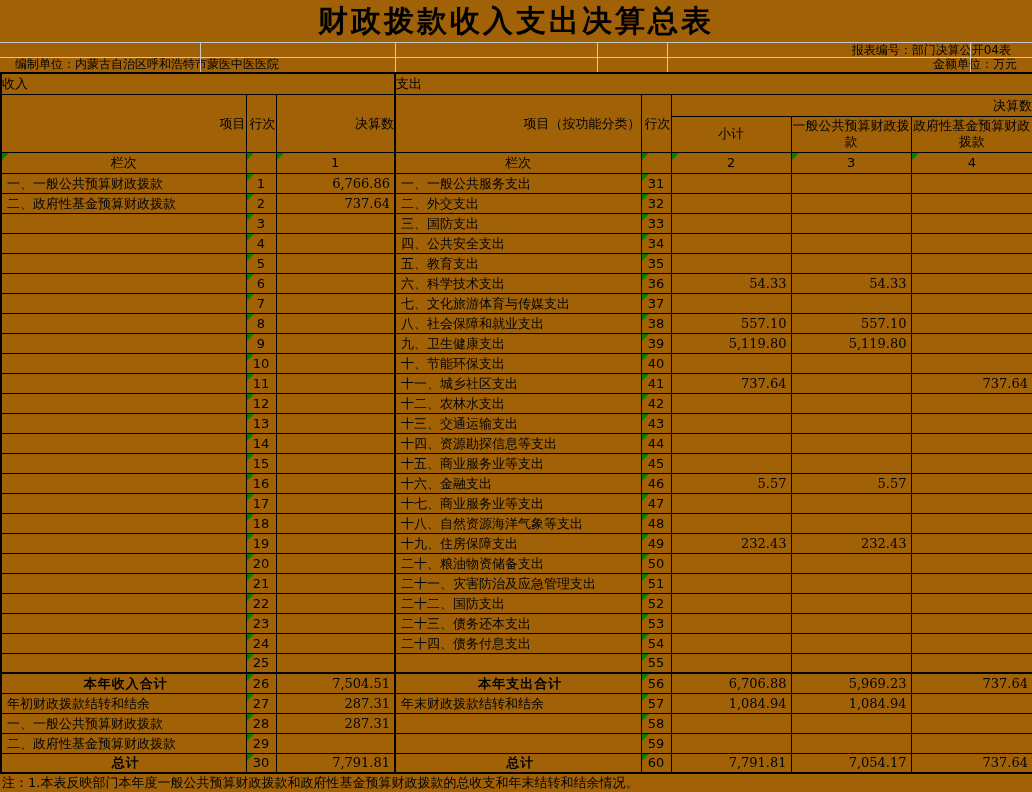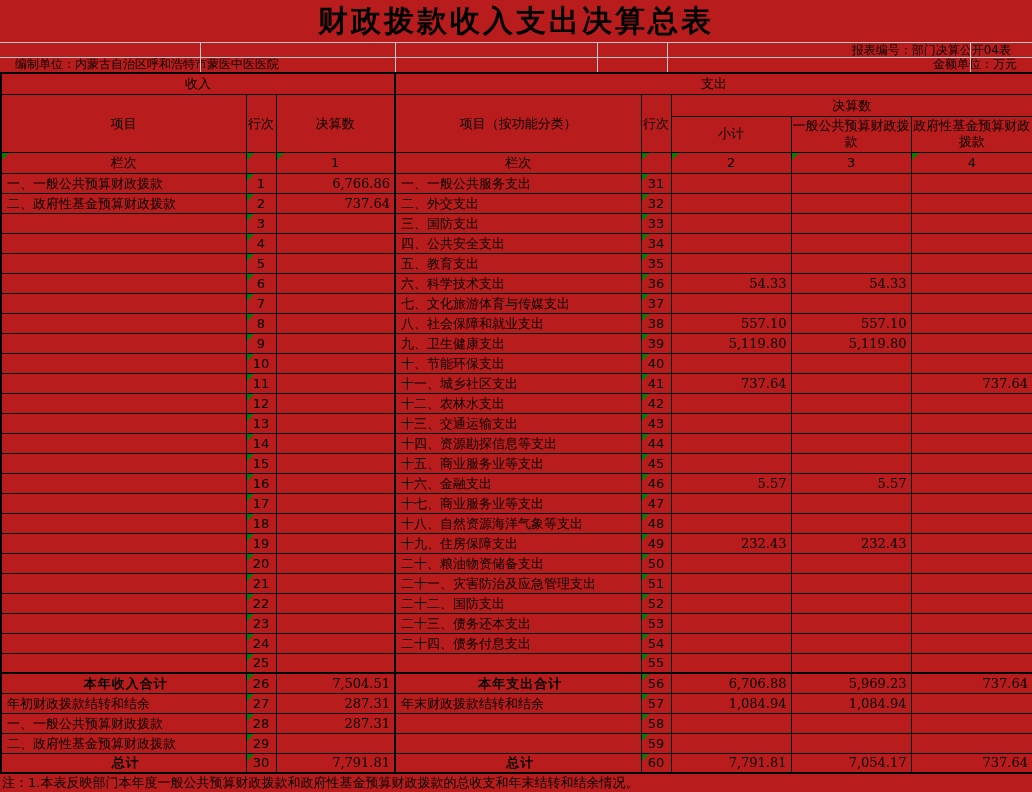--- a/index.html
+++ b/index.html
@@ -1,34 +1,34 @@
 <!DOCTYPE html>
 <html><head>
 <meta charset="utf-8">
 <style>
   * { box-sizing: border-box; margin: 0; padding: 0; }
   html, body { background: #fff; }
   body { font-family: "DejaVu Sans", sans-serif; color: #000; }
-  .page { width: 1032px; height: 792px; background: #b91c1c; overflow: hidden; position: relative; }
+  .page { width: 1032px; height: 792px; background: #a16207; overflow: hidden; position: relative; }
 
   
   .title-row { height: 43px; border-bottom: 1px solid #c6c6c6; text-align: center; }
   .title-row h1 { font-size: 30px; font-weight: bold; line-height: 42px; letter-spacing: 3px; }
   .meta { position: relative; height: 29px; font-size: 12px; }
   .meta-row-a { height: 15px; border-bottom: 1px solid #c6c6c6; text-align: right; line-height: 14px; padding-right: 21px; }
   .meta-row-b { height: 14px; line-height: 13px; display: flex; justify-content: space-between; padding: 0 15px; }
   .vgrid { position: absolute; top: 0; bottom: 0; width: 1px; background: #c9c9c9; }
 
   
   table { border-collapse: collapse; table-layout: fixed; width: 1032px; }
   td { border: 1px solid #000; font-size: 13px; overflow: hidden; white-space: nowrap; vertical-align: middle; line-height: 15px; }
   table { border: 2px solid #000; }
   td.sep-left { border-left: 2px solid #000; }
-  tr.h1 td { height: 21px; text-align: center; }
-  tr.h2 td { height: 22px; text-align: center; white-space: normal; }
+  tr.h1 td { height: 21px; }
+  tr.h2 td { height: 22px; text-align: right; white-space: normal; }
   tr.h3 td { height: 36px; text-align: center; white-space: normal; line-height: 16px; }
   tr.h4 td { height: 21px; text-align: center; }
   tbody td { height: 20px; }
   td.item { text-align: left; padding-left: 5px; }
   td.rowno { text-align: center; }
   td.num { text-align: right; padding-right: 4px; font-family: "DejaVu Serif", serif; }
   tr.total-row td { border-top: 2px solid #000; }
   tr.total-row td.item, tr.grand-row td.item { text-align: center; font-weight: bold; padding-left: 4px; letter-spacing: 1px; }
   
   .tri { position: relative; }

